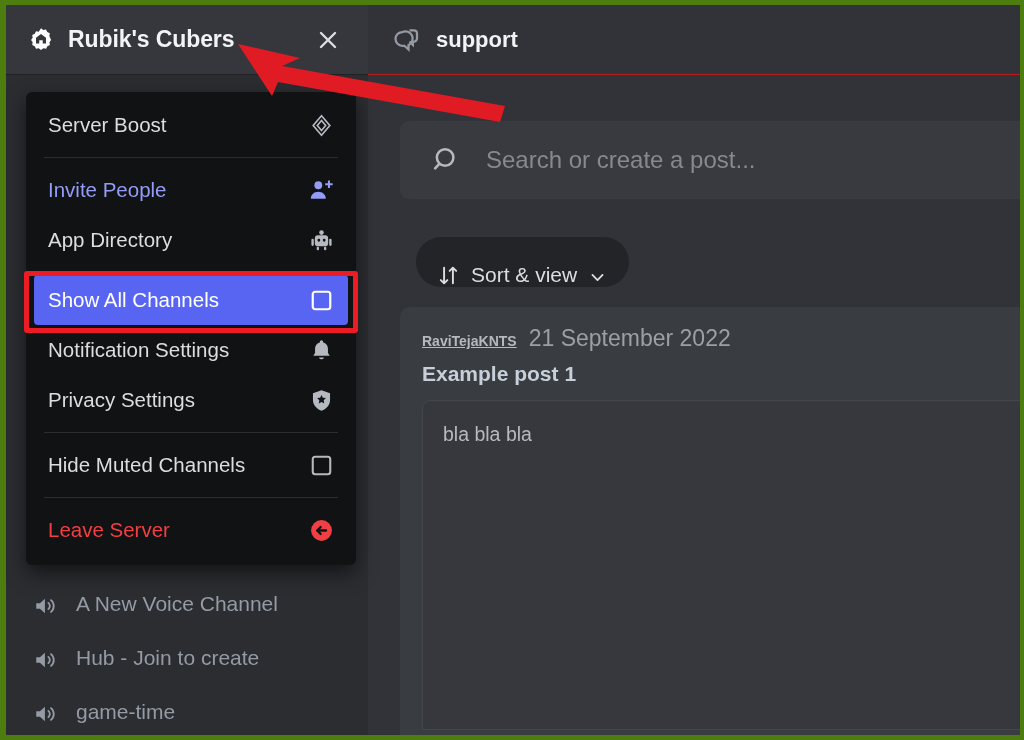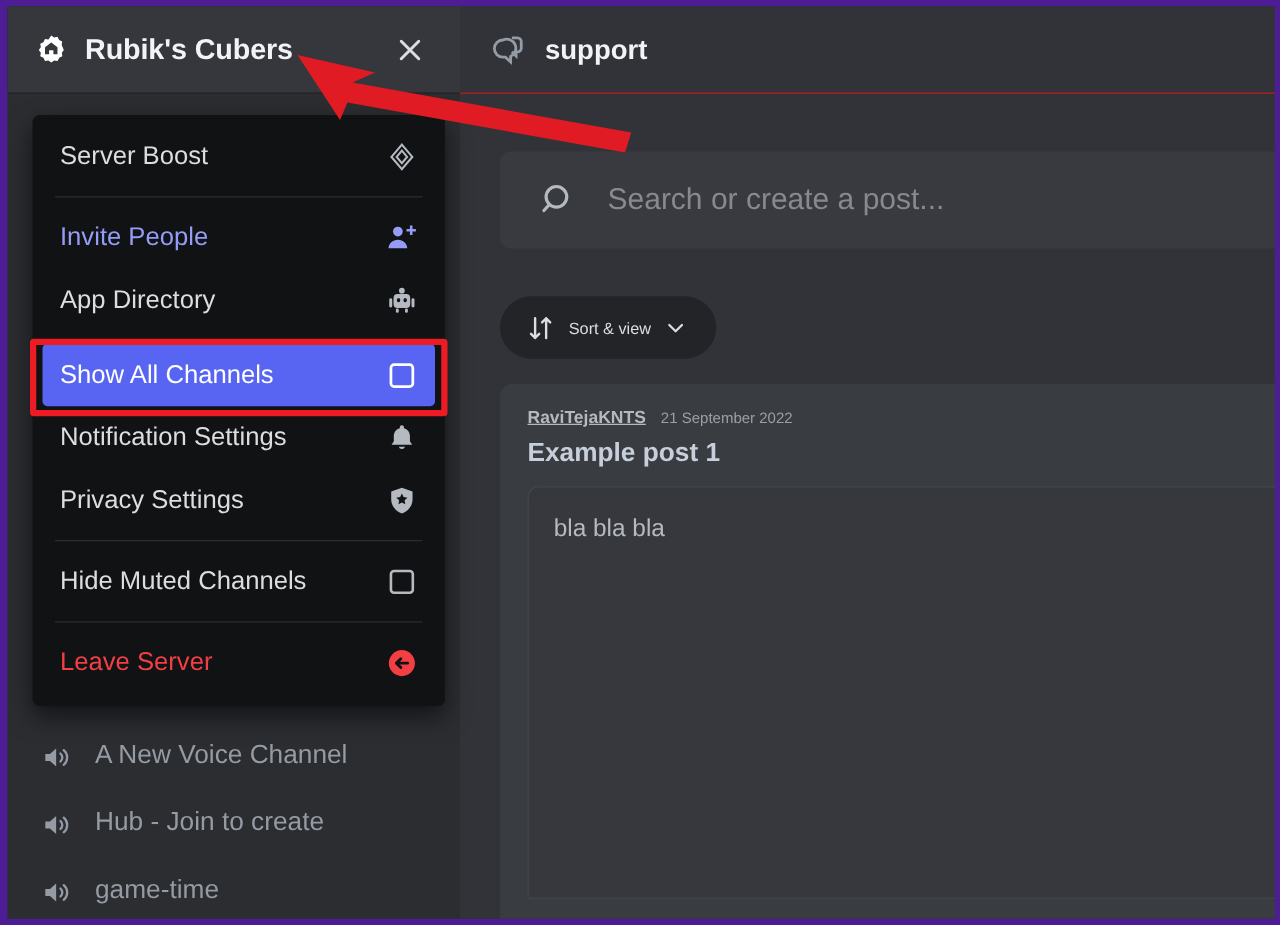--- a/index.html
+++ b/index.html
@@ -5,21 +5,21 @@
   * { box-sizing: border-box; margin: 0; padding: 0; }
   html, body {
     width: 1024px; height: 740px;
     background: #b9bcc0;
     font-family: "Liberation Sans", sans-serif;
     overflow: hidden;
   }
   #screen {
     position: absolute; left: 0; top: 0;
     width: 1024px; height: 740px;
-    background: #4c1d95;
+    background: #4d7c0f;
   }
   
   #app {
     position: absolute;
     left: 6px; top: 5px;
     width: 1014px; height: 730px;
     background: #313338;
     overflow: hidden;
   }
 
@@ -159,45 +159,45 @@
     background: #383a40;
     border-radius: 9px;
     display: flex; align-items: center;
     padding-left: 30px;
   }
   #search-wrap .s-ic { width: 34px; height: 34px; margin-right: 22px;
     display:flex; align-items:center; justify-content:center; }
   #search-wrap .s-ph { color: #87898c; font-size: 24px; }
 
   #sort-btn {
-    position: absolute; left: 32px; top: 232px;
+    position: absolute; left: 48px; top: 232px;
     height: 50px;
     background: #232428;
     border-radius: 25px;
-    display: flex; align-items: center;
+    display: flex; align-items: flex-end;
     padding: 0 22px 0 20px;
     cursor: pointer;
     color: #dbdee1;
-    font-size: 13px;
+    font-size: 21px;
   }
   #sort-btn .sb-ic { width: 24px; height: 24px; margin-right: 11px;
     display:flex; align-items:center; justify-content:center; }
   #sort-btn .sb-chev { width: 20px; height: 20px; margin-left: 10px;
     display:flex; align-items:center; justify-content:center; }
 
   #post-card {
     position: absolute; left: 32px; top: 302px;
     width: 660px; height: 428px;
     background: #393c41;
     border-radius: 10px 10px 0 0;
     padding: 18px 22px 0 22px;
   }
   .post-meta { display: flex; align-items: baseline; gap: 12px; }
   .post-author { color: #b5bac1; font-size: 14px; font-weight: bold; text-decoration: underline; }
-  .post-date { color: #9aa0a6; font-size: 12px; }
+  .post-date { color: #9aa0a6; font-size: 23px; }
   .post-title {
     margin-top: 10px;
     color: #c7d0da;
     font-size: 21px;
     font-weight: bold;
   }
   .post-body {
     margin-top: 14px;
     background: #36383d;
     border: 1px solid #43464c;

